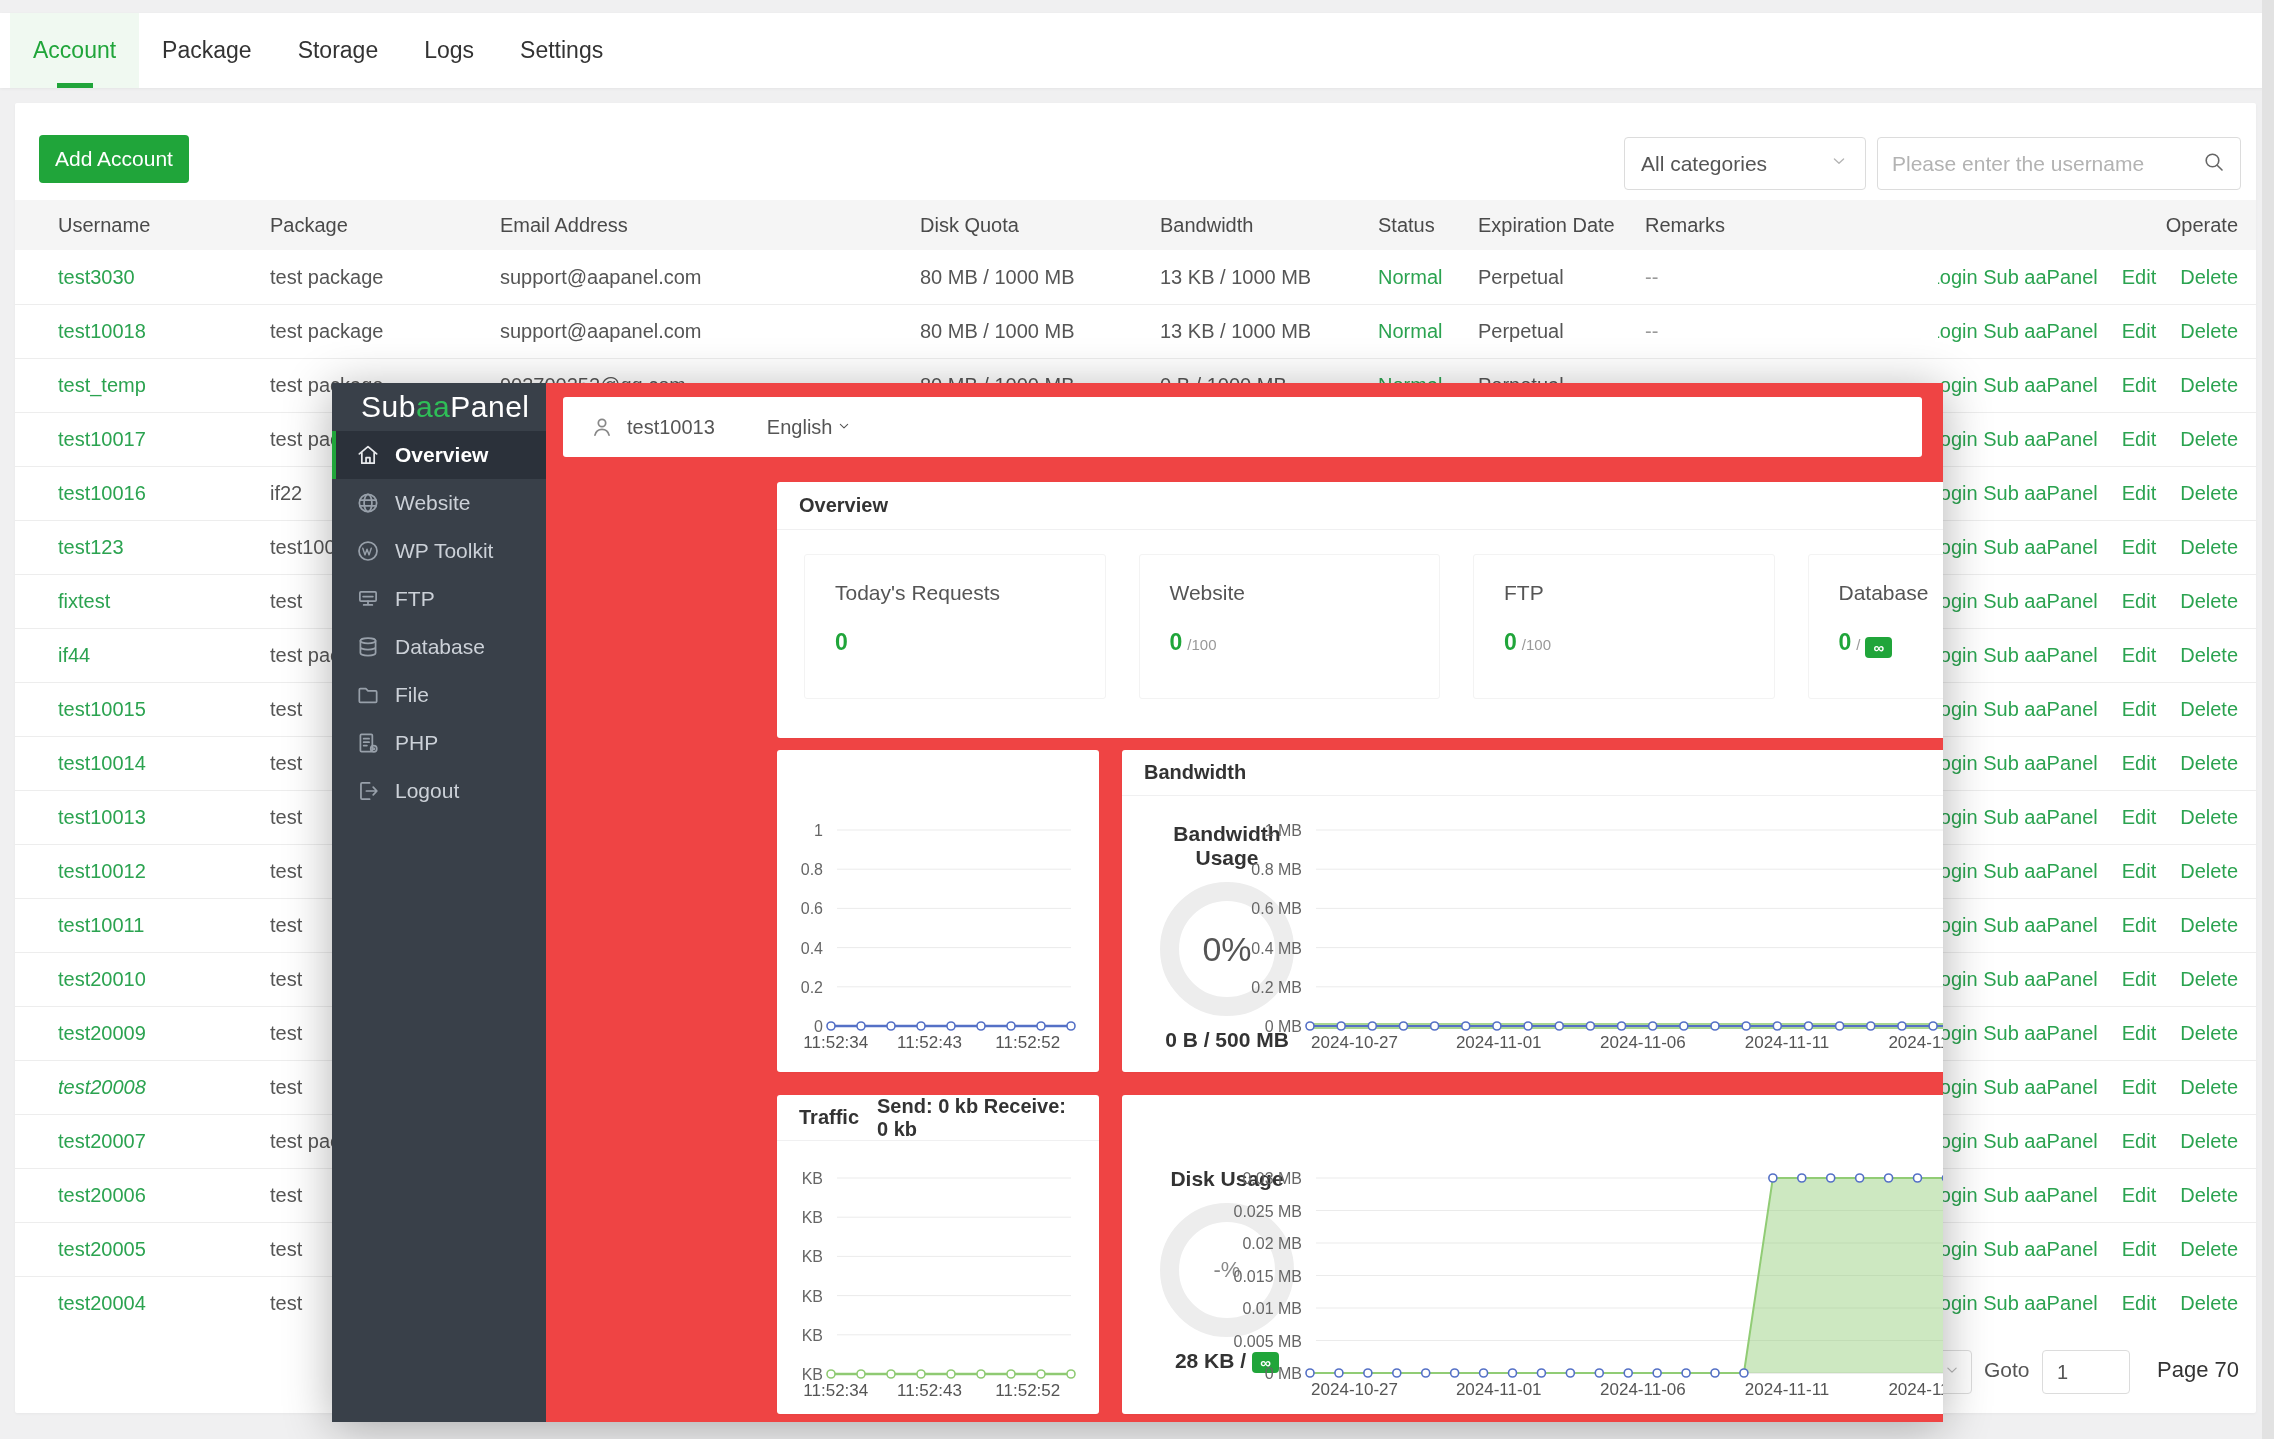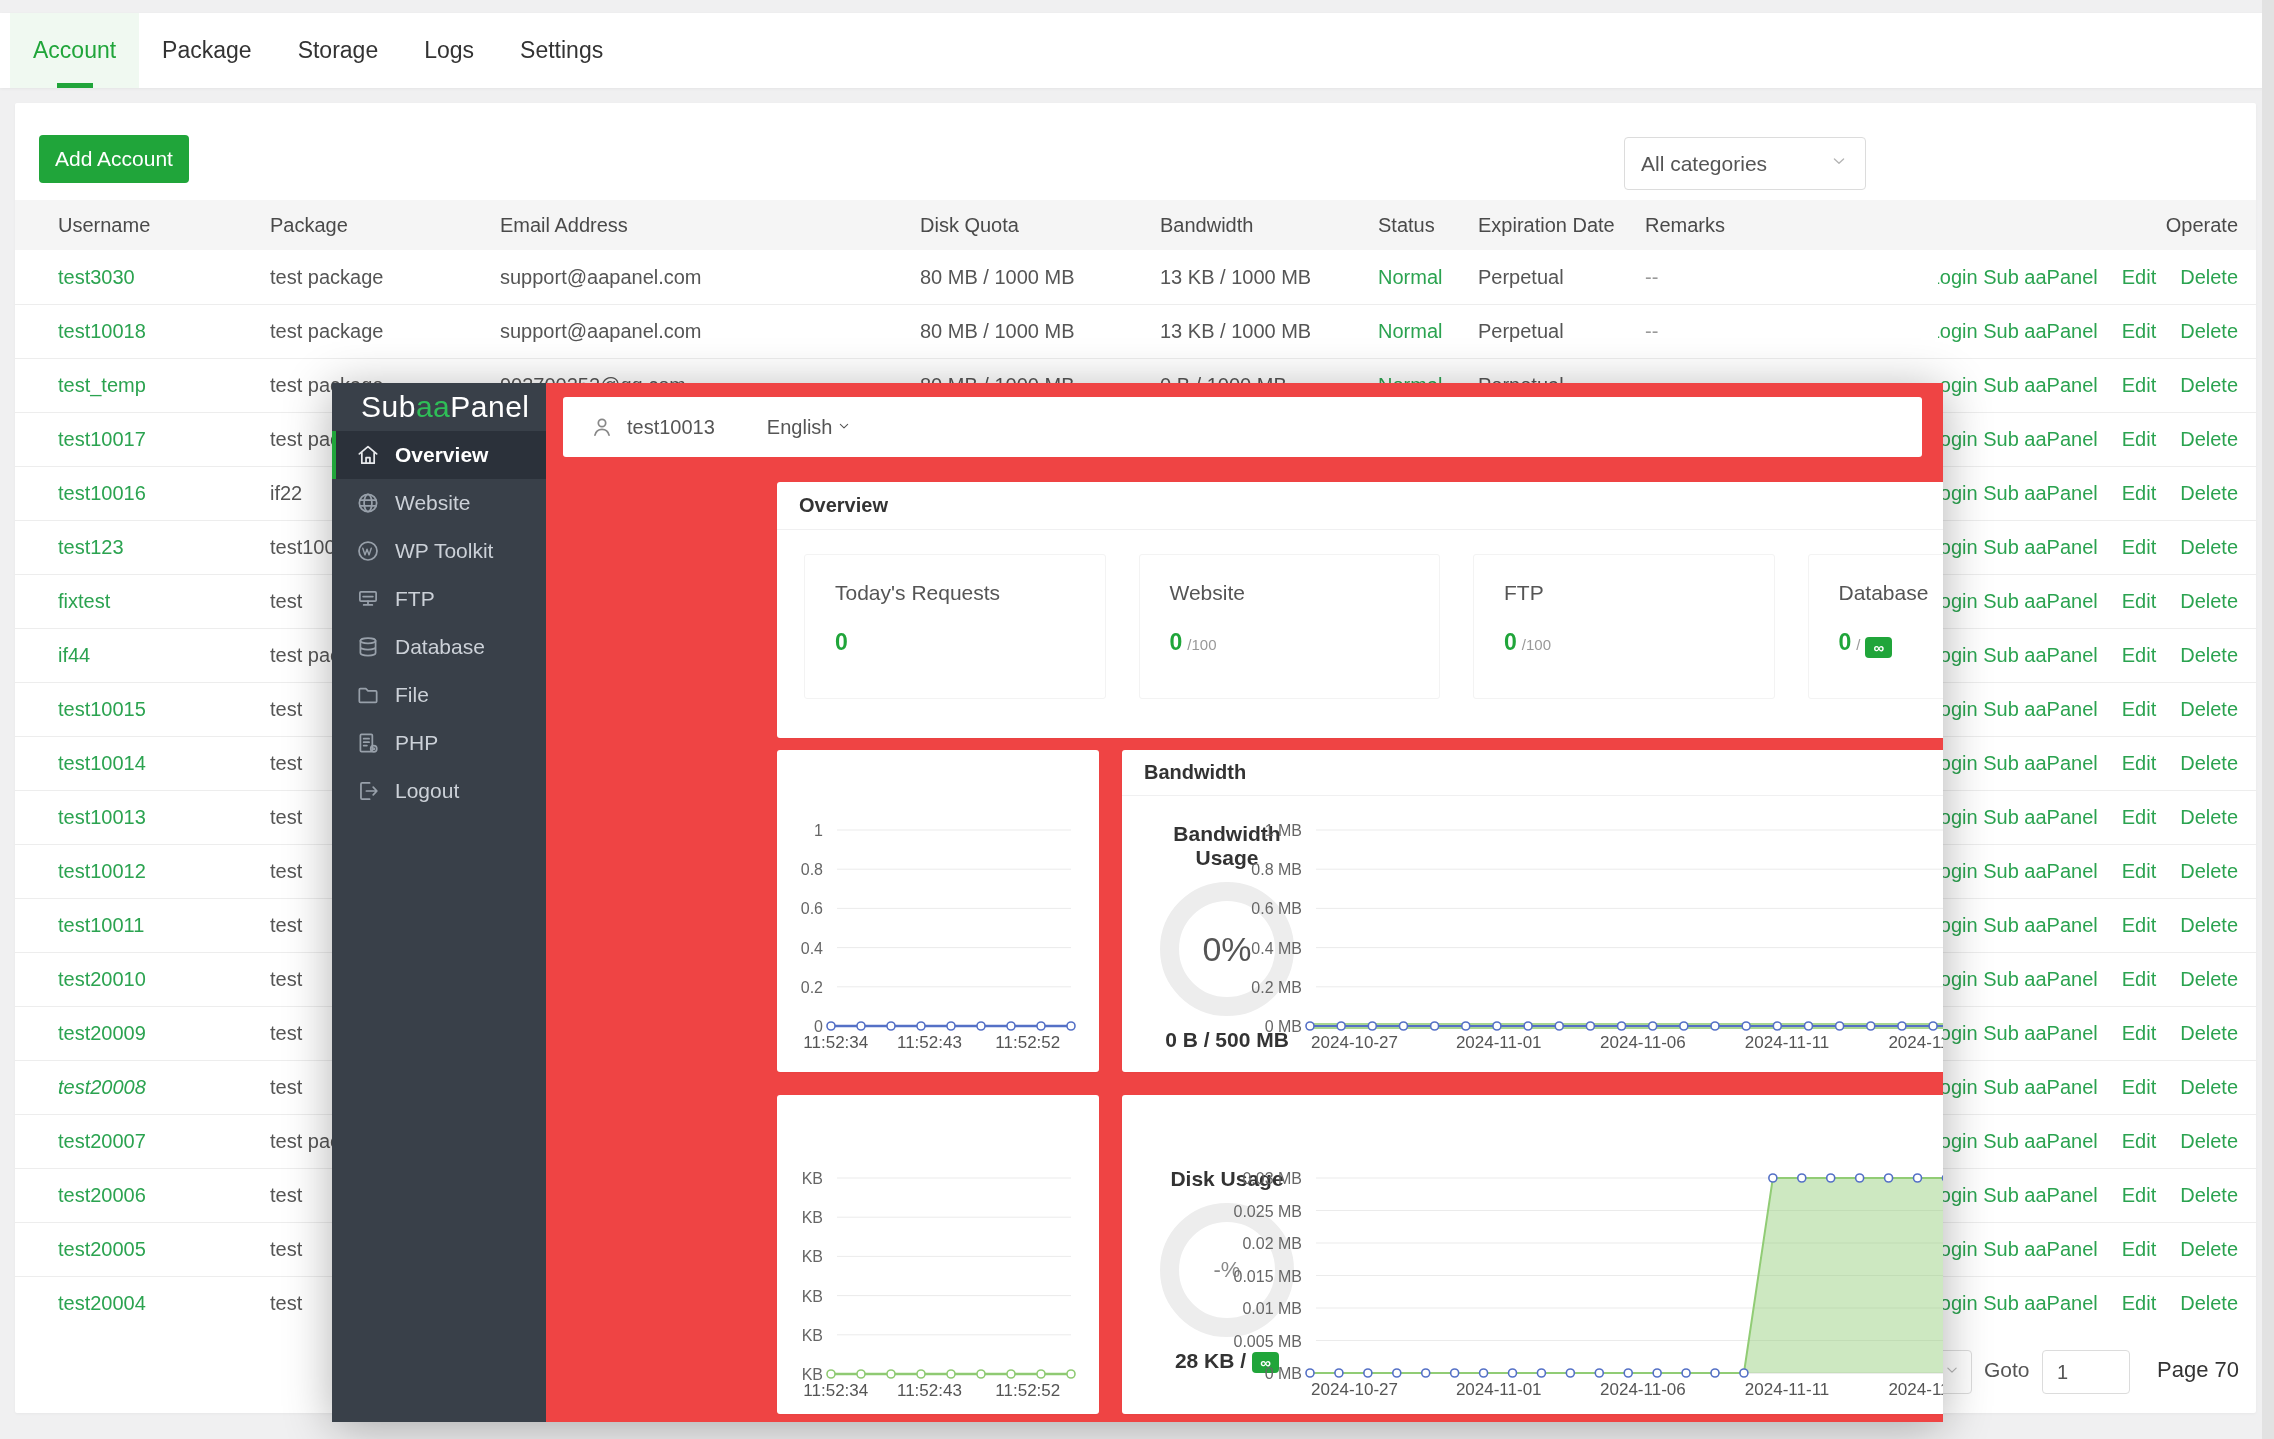--- a/index.html
+++ b/index.html
@@ -123,20 +123,27 @@
 <div class="main-card">
   <button class="btn-green">Add Account</button>
 
   <div class="filter-select">
     <span>All categories</span>
     <span class="chev" id="filter-chev"><svg width="20" height="20" viewBox="0 0 24 24" fill="none" stroke="currentColor" stroke-width="1.6" stroke-linecap="round" stroke-linejoin="round">
           <path d="M6.5 9.5 L12 14.8 L17.5 9.5"></path>
         </svg></span>
   </div>
 
+  <div class="search-box">
+    <input type="text" placeholder="Please enter the username" style="">
+    <span class="sicon" id="search-ic"><svg width="24" height="24" viewBox="0 0 24 24" fill="none" stroke="currentColor" stroke-width="1.6" stroke-linecap="round" stroke-linejoin="round">
+          <circle cx="10.5" cy="10.5" r="6.3"></circle>
+          <path d="M15.2 15.2 L20 20"></path>
+        </svg></span>
+  </div>
 
   <div class="tbl">
     <div class="thead" id="thead">
         <div class="cell" style="width: 212px;">Username</div>
         <div class="cell" style="width: 230px;">Package</div>
         <div class="cell" style="width: 420px;">Email Address</div>
         <div class="cell" style="width: 240px;">Disk Quota</div>
         <div class="cell" style="width: 218px;">Bandwidth</div>
         <div class="cell" style="width: 100px;">Status</div>
         <div class="cell" style="width: 167px;">Expiration Date</div>
@@ -719,20 +726,24 @@
           <circle cx="750.2307692307693" cy="230" r="4" fill="#fff" stroke="#5470c6" stroke-width="1.6"></circle>
           <circle cx="781.3846153846154" cy="230" r="4" fill="#fff" stroke="#5470c6" stroke-width="1.6"></circle>
           <circle cx="812.5384615384615" cy="230" r="4" fill="#fff" stroke="#5470c6" stroke-width="1.6"></circle>
           <circle cx="843.6923076923077" cy="230" r="4" fill="#fff" stroke="#5470c6" stroke-width="1.6"></circle>
           <circle cx="874.8461538461538" cy="230" r="4" fill="#fff" stroke="#5470c6" stroke-width="1.6"></circle>
           <circle cx="906" cy="230" r="4" fill="#fff" stroke="#5470c6" stroke-width="1.6"></circle>
         </svg>
       </div>
 
     <div class="card" id="traffic-card">
+      <div class="card-title">
+        <span>Traffic</span>
+        <span class="subtitle">Send:  0 kb Receive:  0 kb</span>
+      </div>
     <svg width="322" height="273" class="chart-svg">
           <line x1="60" y1="37" x2="294" y2="37" stroke="#ebebeb" stroke-width="1"></line>
           <text x="46" y="43" text-anchor="end" class="tick">KB</text>
           <line x1="60" y1="76.2" x2="294" y2="76.2" stroke="#ebebeb" stroke-width="1"></line>
           <text x="46" y="82.2" text-anchor="end" class="tick">KB</text>
           <line x1="60" y1="115.4" x2="294" y2="115.4" stroke="#ebebeb" stroke-width="1"></line>
           <text x="46" y="121.4" text-anchor="end" class="tick">KB</text>
           <line x1="60" y1="154.6" x2="294" y2="154.6" stroke="#ebebeb" stroke-width="1"></line>
           <text x="46" y="160.6" text-anchor="end" class="tick">KB</text>
           <line x1="60" y1="193.8" x2="294" y2="193.8" stroke="#ebebeb" stroke-width="1"></line>

